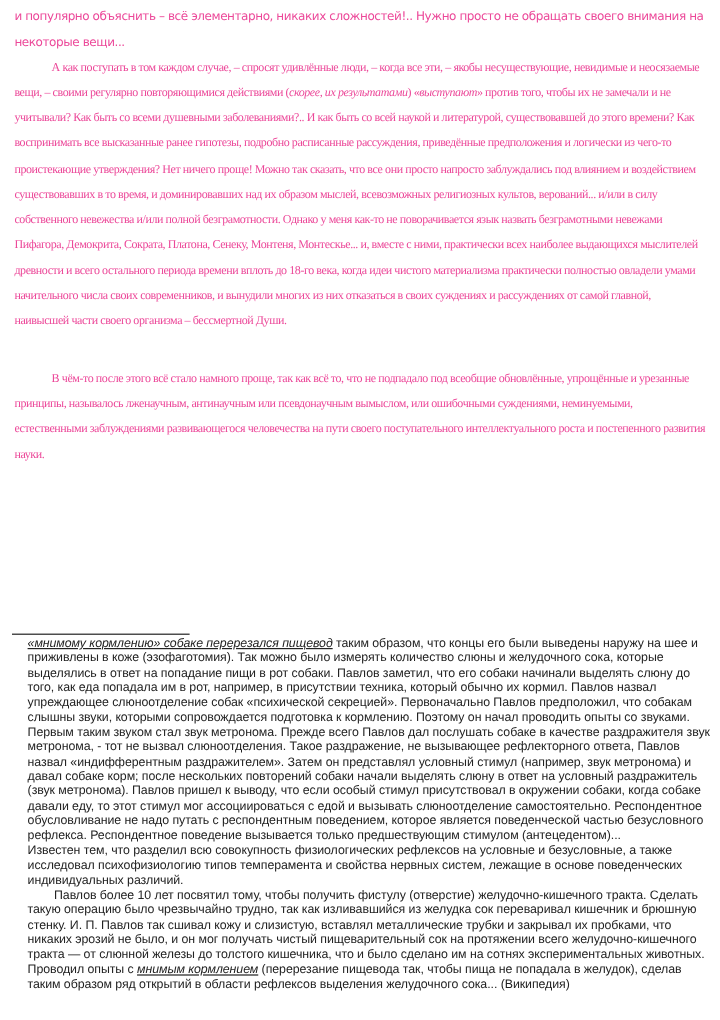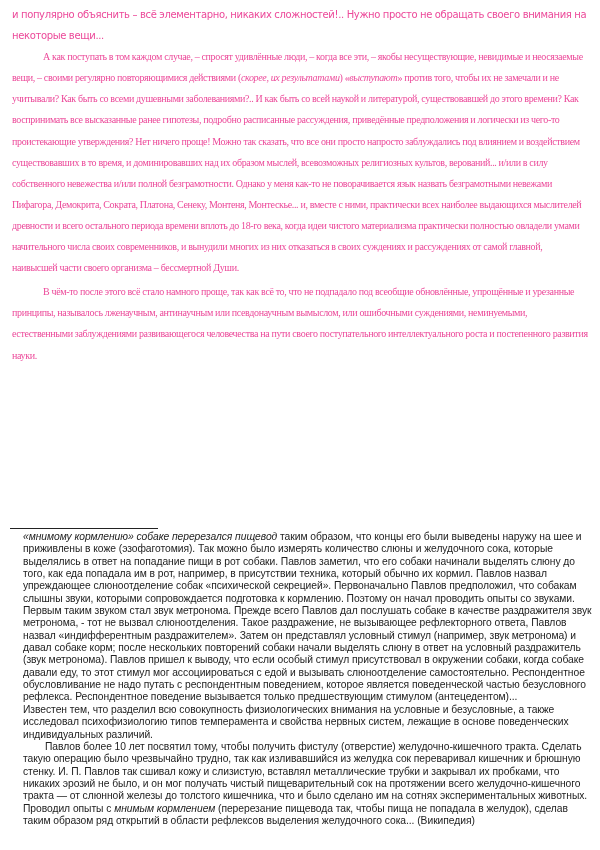--- a/index.html
+++ b/index.html
@@ -34,21 +34,21 @@
       color: #ec4899;
     }
     .main-text p {
       margin: 0;
     }
     .main-text .indent {
       text-indent: 31px;
       font-family: Liberation Serif, serif;
     }
     .main-text .gap {
-      margin-top: 3px;
+      margin-top: 27px;
     }
     .main-text em {
       font-style: italic;
     }
     .footnote-rule {
       position: absolute;
       left: 10px;
       top: 528px;
       width: 148px;
       height: 0;
@@ -66,20 +66,21 @@
       color: #222;
     }
     .footnote p {
       margin: 0;
     }
     .footnote .indent {
       text-indent: 22px;
     }
     .footnote .ul-it {
       font-style: italic;
+      text-decoration: underline;
     }
     .footnote .bold-it {
       font-style: italic;
       font-weight: bold;
     }
   </style>
 </head>
 <body>
 
 <div class="page">
@@ -91,17 +92,17 @@
     <p class="indent"><span>А как поступать в том каждом случае, – спросят удивлённые люди, – когда все эти, – якобы несуществующие, невидимые и неосязаемые вещи, – своими регулярно повторяющимися действиями (</span><em>скорее, их результатами</em><span>) «</span><em>выступают</em><span>» против того, чтобы их не замечали и не учитывали? Как быть со всеми душевными заболеваниями?.. И как быть со всей наукой и литературой, существовавшей до этого времени? Как воспринимать все высказанные ранее гипотезы, подробно расписанные рассуждения, приведённые предположения и логически из чего-то проистекающие утверждения? Нет ничего проще! Можно так сказать, что все они просто напросто заблуждались под влиянием и воздействием существовавших в то время, и доминировавших над их образом мыслей, всевозможных религиозных культов, верований... и/или в силу собственного невежества и/или полной безграмотности. Однако у меня как-то не поворачивается язык назвать безграмотными невежами Пифагора, Демокрита, Сократа, Платона, Сенеку, Монтеня, Монтескье... и, вместе с ними, практически всех наиболее выдающихся мыслителей древности и всего остального периода времени вплоть до 18-го века, когда идеи чистого материализма практически полностью овладели умами начительного числа своих современников, и вынудили многих из них отказаться в своих суждениях и рассуждениях от самой главной, наивысшей части своего организма – бессмертной Души.</span></p>
     <p class="indent gap">
       <span>В чём-то после этого всё стало намного проще, так как всё то, что не подпадало под всеобщие обновлённые, упрощённые и урезанные принципы, называлось лженаучным, антинаучным или псевдонаучным вымыслом, или ошибочными суждениями, неминуемыми, естественными заблуждениями развивающегося человечества на пути своего поступательного интеллектуального роста и постепенного развития науки.</span>
     </p>
   </div>
 
   <div class="footnote-rule"></div>
 
   <div class="footnote">
     <p><span class="ul-it">«мнимому кормлению» собаке перерезался пищевод</span><span> таким образом, что концы его были выведены наружу на шее и приживлены в коже (эзофаготомия). Так можно было измерять количество слюны и желудочного сока, которые выделялись в ответ на попадание пищи в рот собаки.  Павлов заметил, что его собаки начинали выделять слюну до того, как еда попадала им в рот, например, в присутствии техника, который обычно их кормил. Павлов назвал упреждающее слюноотделение собак «психической секрецией». Первоначально Павлов предположил, что собакам слышны звуки, которыми сопровождается подготовка к кормлению. Поэтому он начал проводить опыты со звуками. Первым таким звуком стал звук метронома. Прежде всего Павлов дал послушать собаке в качестве раздражителя звук метронома, - тот не вызвал слюноотделения. Такое раздражение, не вызывающее рефлекторного ответа, Павлов назвал «индифферентным раздражителем». Затем он представлял условный стимул (например, звук метронома) и давал собаке корм; после нескольких повторений собаки начали выделять слюну в ответ на условный раздражитель (звук метронома). Павлов пришел к выводу, что если особый стимул присутствовал в окружении собаки, когда собаке давали еду, то этот стимул мог ассоциироваться с едой и вызывать слюноотделение самостоятельно. Респондентное обусловливание не надо путать с респондентным поведением, которое является поведенческой частью безусловного рефлекса. Респондентное поведение вызывается только предшествующим стимулом (антецедентом)...</span></p>
-    <p><span>Известен тем, что разделил всю совокупность физиологических внимания на условные и безусловные, а также исследовал психофизиологию типов темперамента и свойства нервных систем, лежащие в основе поведенческих индивидуальных различий.</span></p>
+    <p><span>Известен тем, что разделил всю совокупность физиологических рефлексов на условные и безусловные, а также исследовал психофизиологию типов темперамента и свойства нервных систем, лежащие в основе поведенческих индивидуальных различий.</span></p>
     <p class="indent"><span>Павлов более 10 лет посвятил тому, чтобы получить фистулу (отверстие) желудочно-кишечного тракта. Сделать такую операцию было чрезвычайно трудно, так как изливавшийся из желудка сок переваривал кишечник и брюшную стенку. И. П. Павлов так сшивал кожу и слизистую, вставлял металлические трубки и закрывал их пробками, что никаких эрозий не было, и он мог получать чистый пищеварительный сок на протяжении всего желудочно-кишечного тракта — от слюнной железы до толстого кишечника, что и было сделано им на сотнях экспериментальных животных. Проводил опыты с </span><span class="ul-it">мнимым кормлением</span><span> (перерезание пищевода так, чтобы пища не попадала в желудок), сделав таким образом ряд открытий в области рефлексов выделения желудочного сока... (Википедия)</span></p>
   </div>
 
 </div>
 
 </body></html>

